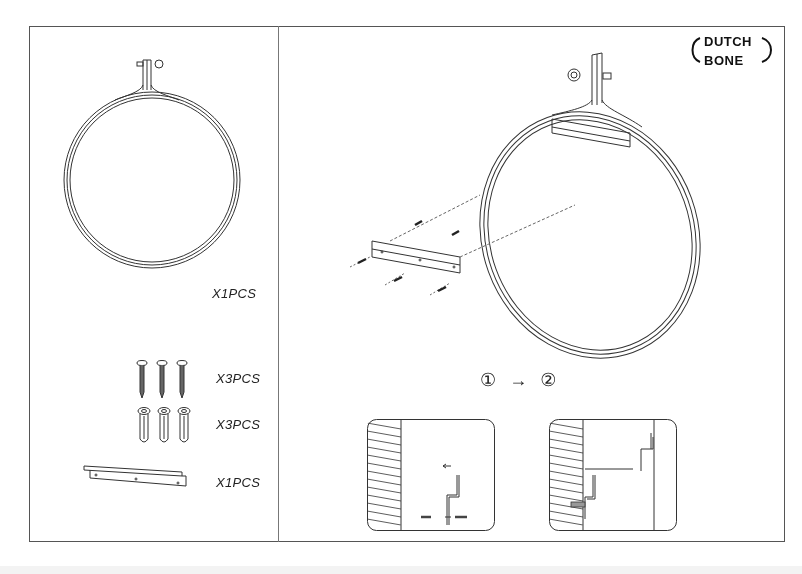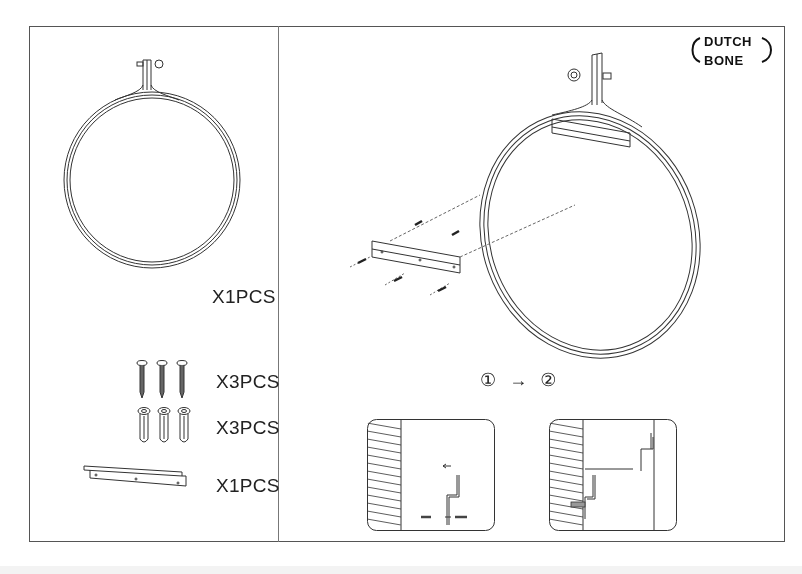--- a/index.html
+++ b/index.html
@@ -1,19 +1,19 @@
 <!DOCTYPE html>
 <html><head>
 <meta charset="utf-8">
 <style>
   html, body { margin:0; padding:0; background:#ffffff; }
   body { width:802px; height:574px; position:relative; overflow:hidden; font-family:"Liberation Sans", sans-serif; }
   .sheet { position:absolute; left:29px; top:26px; width:756px; height:516px; border:1px solid #555; box-sizing:border-box; background:#fff; }
   .divider { position:absolute; left:278px; top:26px; width:1px; height:516px; background:#777; }
-  .label { position:absolute; font-size:19px; color:#222; letter-spacing:0.3px; }
+  .label { position:absolute; font-size:13px; color:#222; letter-spacing:0.3px;font-style:italic; }
   .footer-band { position:absolute; left:0; top:566px; width:802px; height:8px; background:#f3f3f3; }
   svg { position:absolute; overflow:visible; }
   .logo { position:absolute; left:690px; top:32px; width:84px; height:36px; }
   .logo-text { position:absolute; font-weight:bold; font-size:13px; line-height:13px; color:#111; letter-spacing:0.5px; }
   .steps { position:absolute; left:480px; top:369px; font-size:18px; color:#222; }
 </style>
 </head>
 <body>
 
 <div class="sheet"></div>

